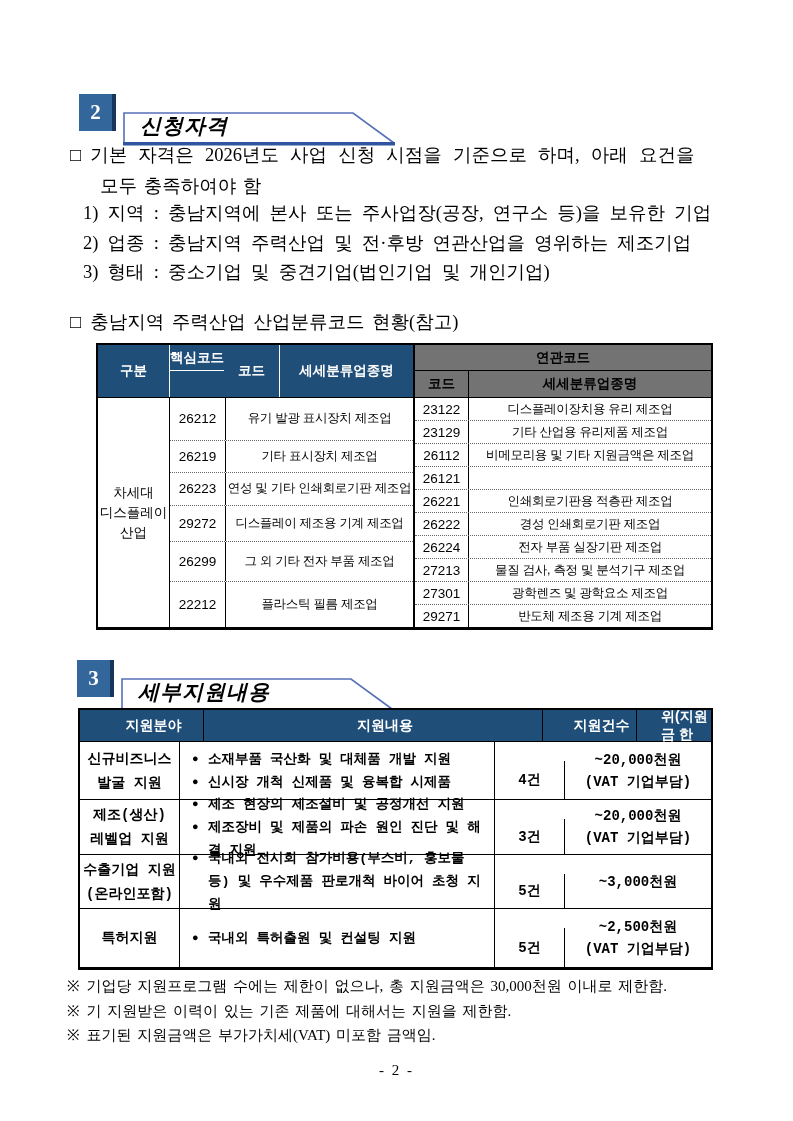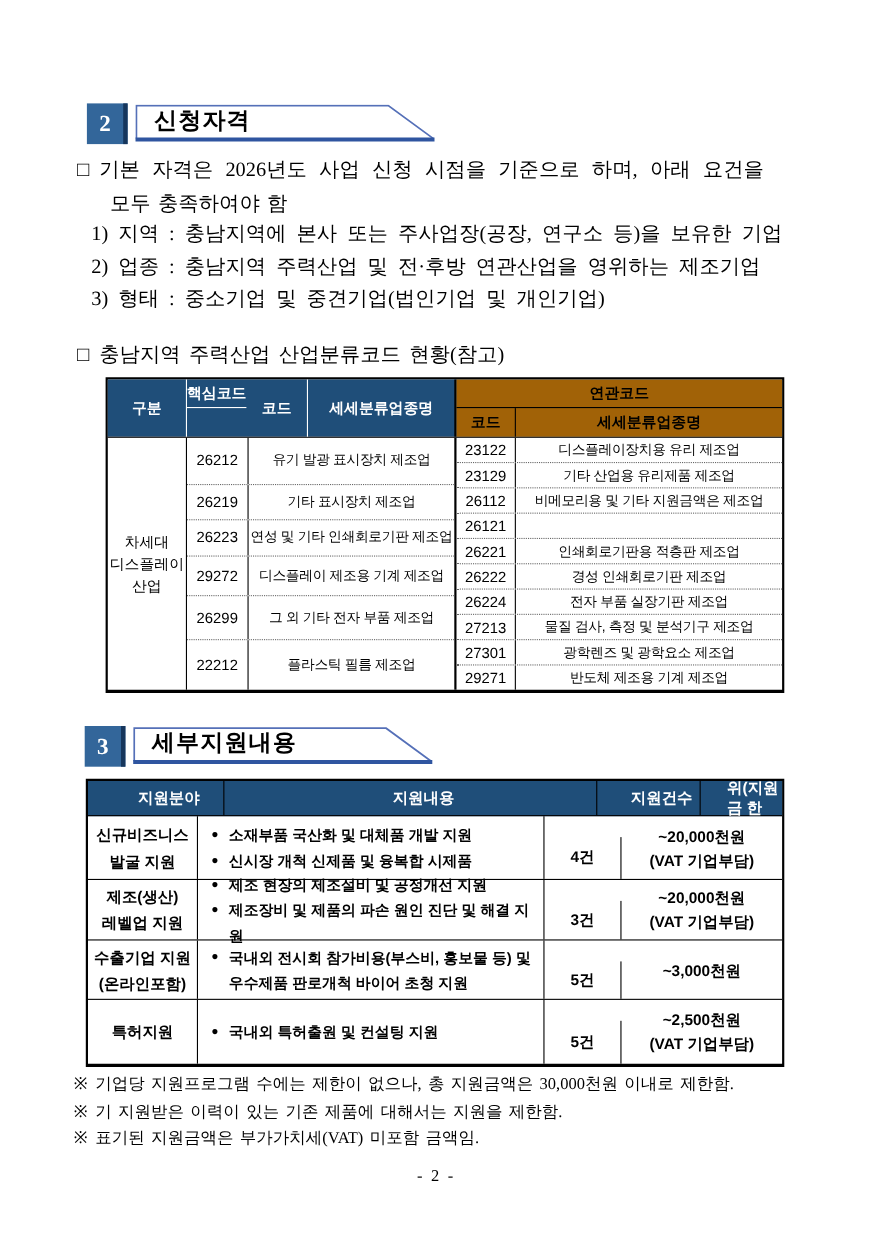--- a/index.html
+++ b/index.html
@@ -8,21 +8,21 @@
     position:relative; width:793px; height:1121px; background:#fff;
     font-family:"Liberation Serif", serif; color:#000; overflow:hidden;
   }
   
   .sec-header { position:absolute; display:flex; align-items:flex-start; }
   .badge {
     width:37px; height:37px; background:#33669A; border-right:4px solid #16365C;
     color:#fff; font-family:"Liberation Serif", serif; font-weight:bold; font-size:21px;
     display:flex; align-items:center; justify-content:center; flex:0 0 auto;
   }
-  .banner { position:relative; width:274px; height:36px; margin-left:7px; margin-top:1px; }
+  .banner { position:relative; width:274px; height:36px; margin-left:7px; margin-top:18px;font-style:italic; }
   .banner svg { position:absolute; left:0; top:0; }
   .banner-title {
     position:absolute; left:17px; top:14px; transform:translateY(-50%);
     font-family:"Liberation Sans", sans-serif; font-weight:bold; font-size:21px;
     letter-spacing:1px; white-space:nowrap;
   }
   
   .para { position:absolute; left:70px; top:140px; width:660px; font-size:18.5px; line-height:31px; word-spacing:6.5px; }
   .para .indent { padding-left:30px; word-spacing:2px; }
   .cb { display:inline-block; margin-right:9px; }
@@ -36,21 +36,21 @@
     font-family:"Liberation Sans", sans-serif; font-size:13.5px;
   }
   .t1 .center { display:flex; align-items:center; justify-content:center; }
   .t1-head { display:flex; height:52px; background:#1F4E79; color:#fff; font-weight:bold; }
   .t1-head .gubun { width:72px; border-right:1px solid #fff; }
   .t1-head .coreWrap { width:245px; display:flex; flex-direction:row; border-right:2px solid #000; }
   .t1-head .coreTop { height:26px; border-bottom:1px solid #fff; }
   .t1-head .coreSub { flex:1; display:flex; }
   .t1-head .coreSub .code { width:56px; border-right:1px solid #fff; }
   .t1-head .coreSub .name { flex:1; }
-  .t1-head .relWrap { flex:1; display:flex; flex-direction:column; background:#a16207; color:#000; }
+  .t1-head .relWrap { flex:1; display:flex; flex-direction:column; background:#737373; color:#000; }
   .t1-head .relTop { height:26px; border-bottom:1.5px solid #000; }
   .t1-head .relSub { flex:1; display:flex; }
   .t1-head .relSub .code { width:54px; border-right:1.5px solid #000; }
   .t1-head .relSub .name { flex:1; }
   .t1-body { display:flex; height:230px; border-top:1.5px solid #000; }
   .t1-body .gubun {
     width:72px; border-right:1.5px solid #000; text-align:center;
     display:flex; flex-direction:column; align-items:center; justify-content:center; line-height:20px;
   }
   .t1-body .coreCol { width:245px; border-right:2px solid #000; display:flex; flex-direction:column; }
@@ -67,21 +67,21 @@
     position:absolute; left:78px; top:708px; width:635px;
     border:2px solid #000; border-bottom-width:3px;
     font-family:"Liberation Sans", sans-serif; font-weight:bold;
   }
   .t2-head { display:flex; height:32px; background:#1F4E79; color:#fff; font-size:14px; border-bottom:1.5px solid #000; }
   .t2-head > div { display:flex; align-items:center; justify-content:center;margin-left:24px; }
   .t2 .c1 { width:100px; border-right:1.5px solid #000; }
   .t2 .c2 { width:315px; border-right:1.5px solid #000; }
   .t2 .c3 { width:70px; border-right:1.5px solid #000; }
   .t2 .c4 { flex:1; }
-  .t2row { display:flex; border-bottom:1.5px solid #000; }
+  .t2row { display:flex; border-bottom:1.5px solid #000;font-family:Liberation Mono, monospace; }
   .t2row:last-child { border-bottom:none; }
   .t2row .c1 { display:flex; flex-direction:column; align-items:center; justify-content:center; font-size:14px; line-height:24px; }
   .t2row .c2 { display:flex; flex-direction:column; justify-content:center; padding:6px 8px 6px 12px; font-size:13.5px; line-height:23px; }
   .t2row .c3 { display:flex; align-items:center; justify-content:center; font-size:14px;margin-top:19px; }
   .t2row .c4 { display:flex; flex-direction:column; align-items:center; justify-content:center; font-size:14px; line-height:22px; }
   .bullet-line { position:relative; padding-left:16px; }
   .bullet-line .bl { position:absolute; left:0; top:0; font-size:11px; }
   
   .notes { position:absolute; left:67px; top:974px; width:660px; font-size:15px; line-height:24.5px; word-spacing:2px; }
   .notes .mark { margin-right:7px; }

